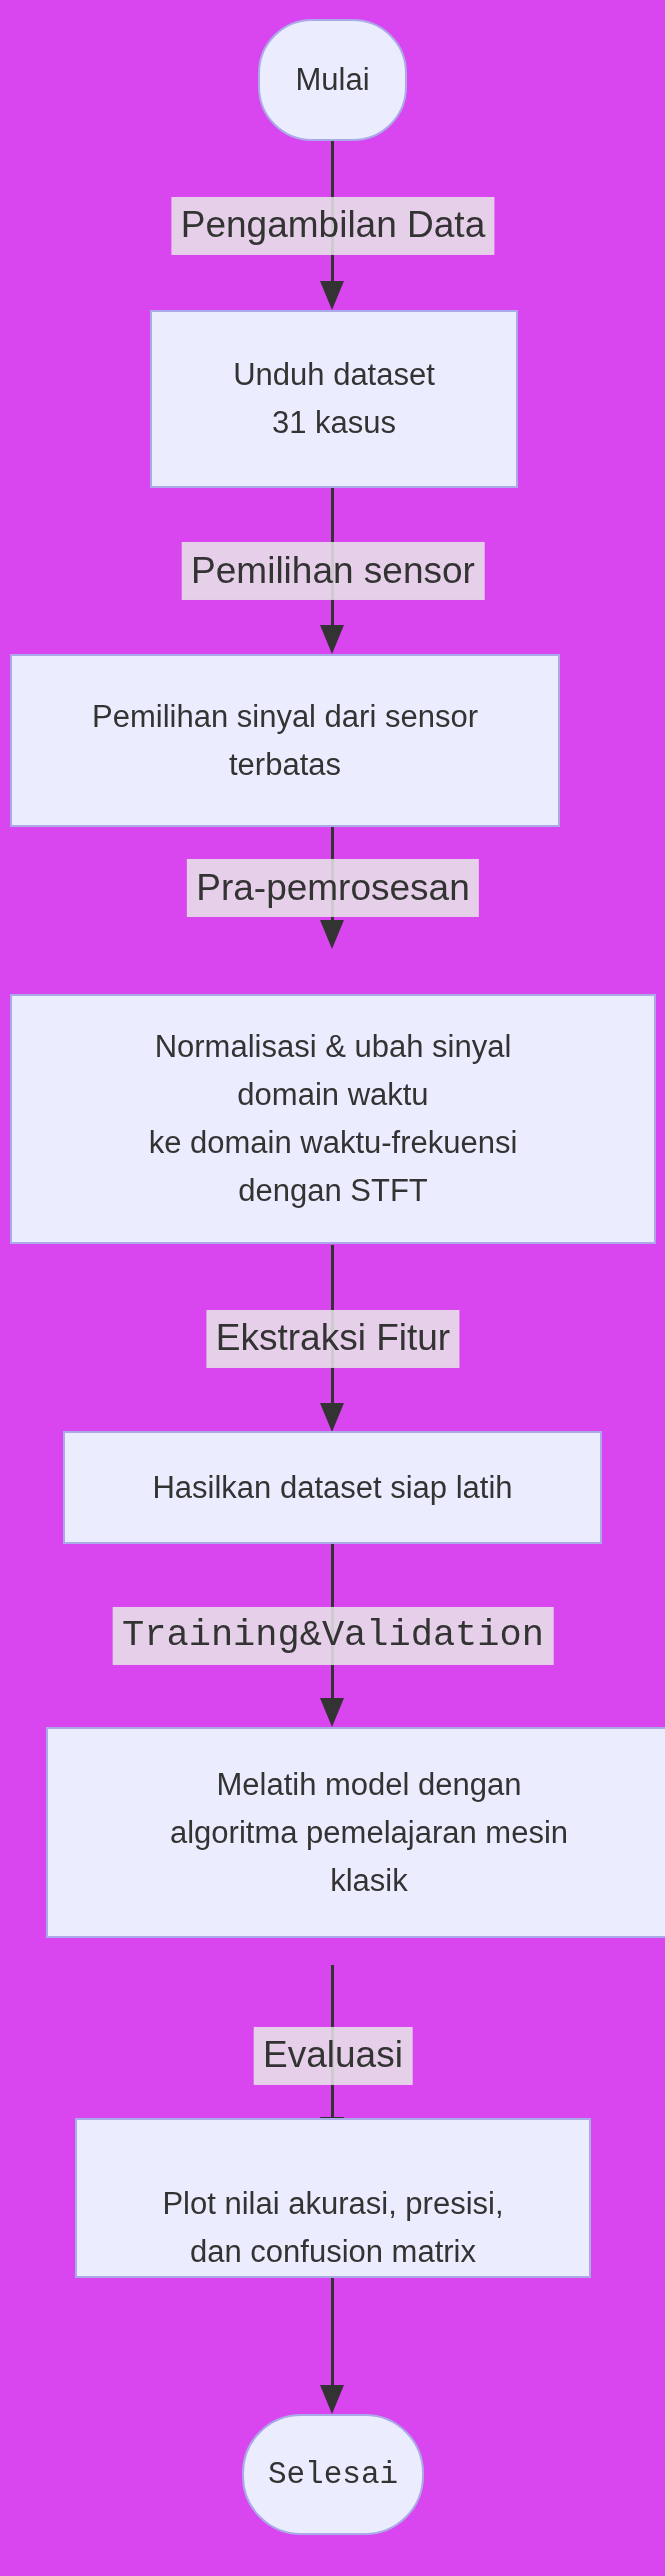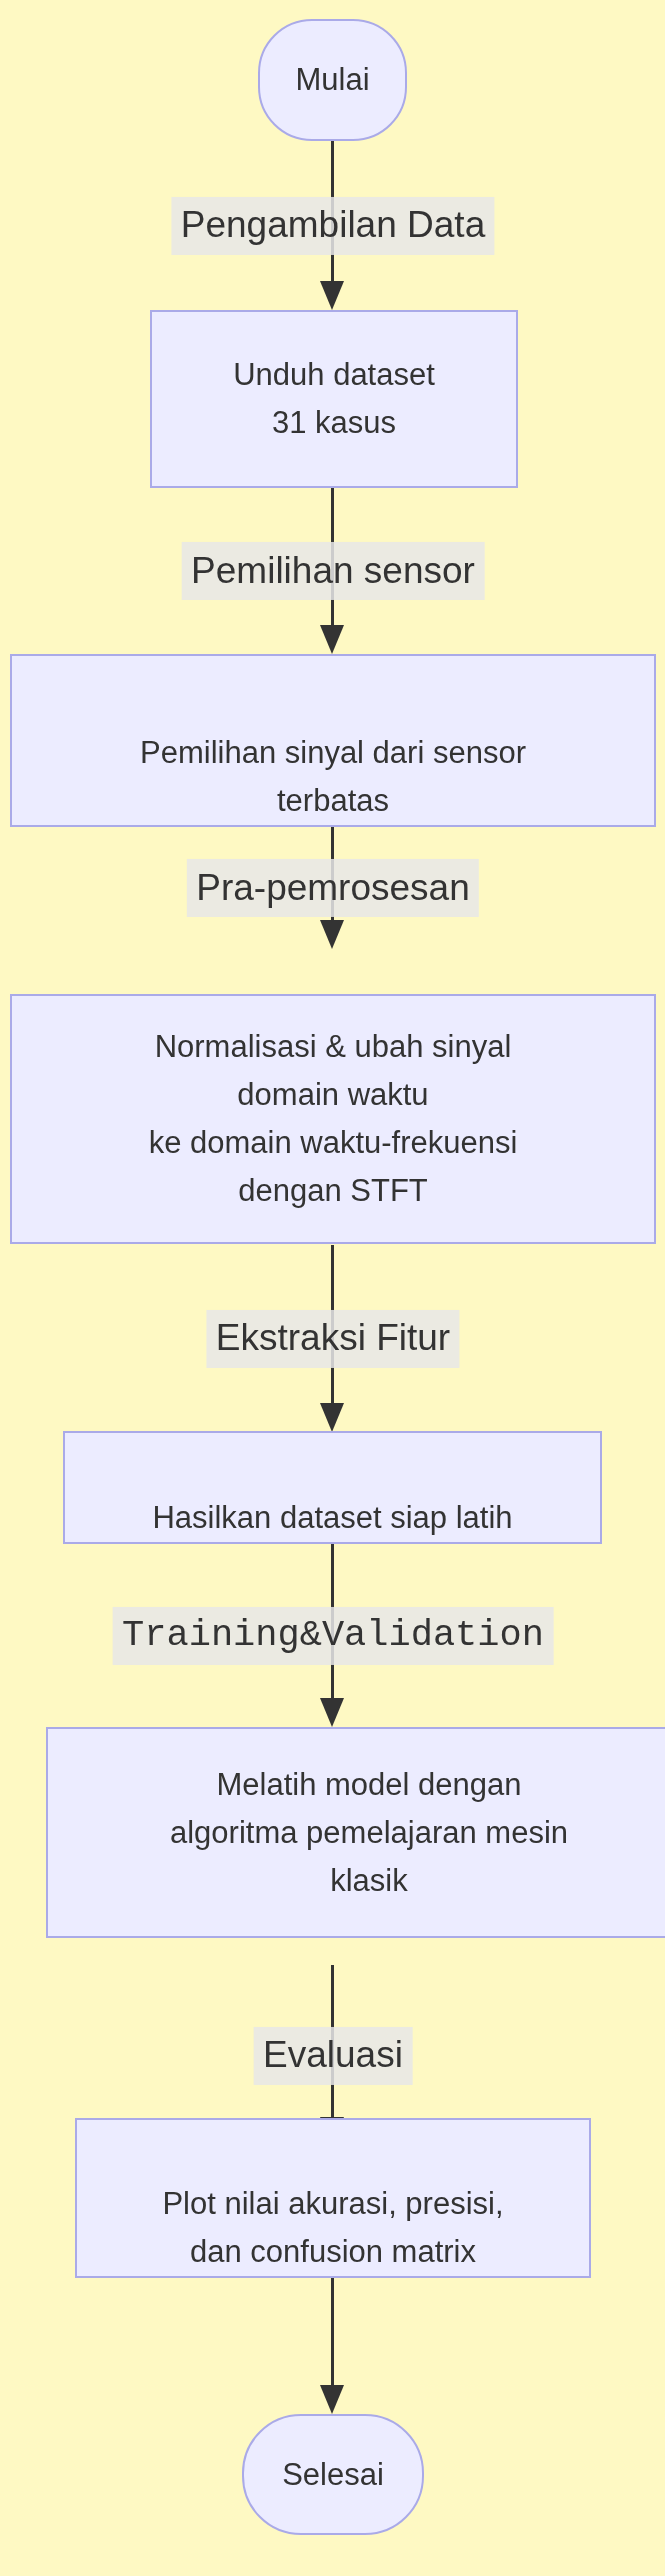--- a/index.html
+++ b/index.html
@@ -4,21 +4,21 @@
 <style>
   html, body {
     margin: 0;
     padding: 0;
     background: #ffffff;
   }
   .canvas {
     position: relative;
     width: 666px;
     height: 2576px;
-    background: #fef9c3;
+    background: #d946ef;
     font-family: "Liberation Sans", sans-serif;
     color: #333333;
     overflow: hidden;
   }
 
   
   .node {
     position: absolute;
     box-sizing: border-box;
     background: #ECECFF;
@@ -28,27 +28,27 @@
     justify-content: center;
     text-align: center;
   }
   .node-label {
     font-size: 31px;
     line-height: 48px;
     white-space: pre-line;
     color: #333333;
   }
   .stadium#n-start { border-radius: 54px; }
-  .stadium#n-end   { border-radius: 59px; }
+  .stadium#n-end   { border-radius: 59px; font-family: Liberation Mono, monospace; }
 
   #n-start      { left: 258px; top: 19px;   width: 149px; height: 122px; }
   #n-download   { left: 150px; top: 310px;  width: 368px; height: 178px; }
-  #n-select     { left: 10px;  top: 654px;  width: 646px; height: 173px; align-items: flex-end; }
+  #n-select     { left: 10px;  top: 654px;  width: 550px; height: 173px; }
   #n-preprocess { left: 10px;  top: 994px; width: 646px; height: 250px; }
-  #n-dataset    { left: 63px;  top: 1431px; width: 539px; height: 113px; align-items: flex-end; }
+  #n-dataset    { left: 63px;  top: 1431px; width: 539px; height: 113px; }
   #n-train      { left: 10px;  top: 1727px; width: 646px; height: 211px; margin-left: 36px; }
   #n-plot       { left: 75px; top: 2118px; width: 516px; height: 160px; align-items: flex-end; }
   #n-end        { left: 242px; top: 2414px; width: 182px; height: 121px; }
 
   
   .edge {
     position: absolute;
     left: 0;
     width: 666px;
   }

